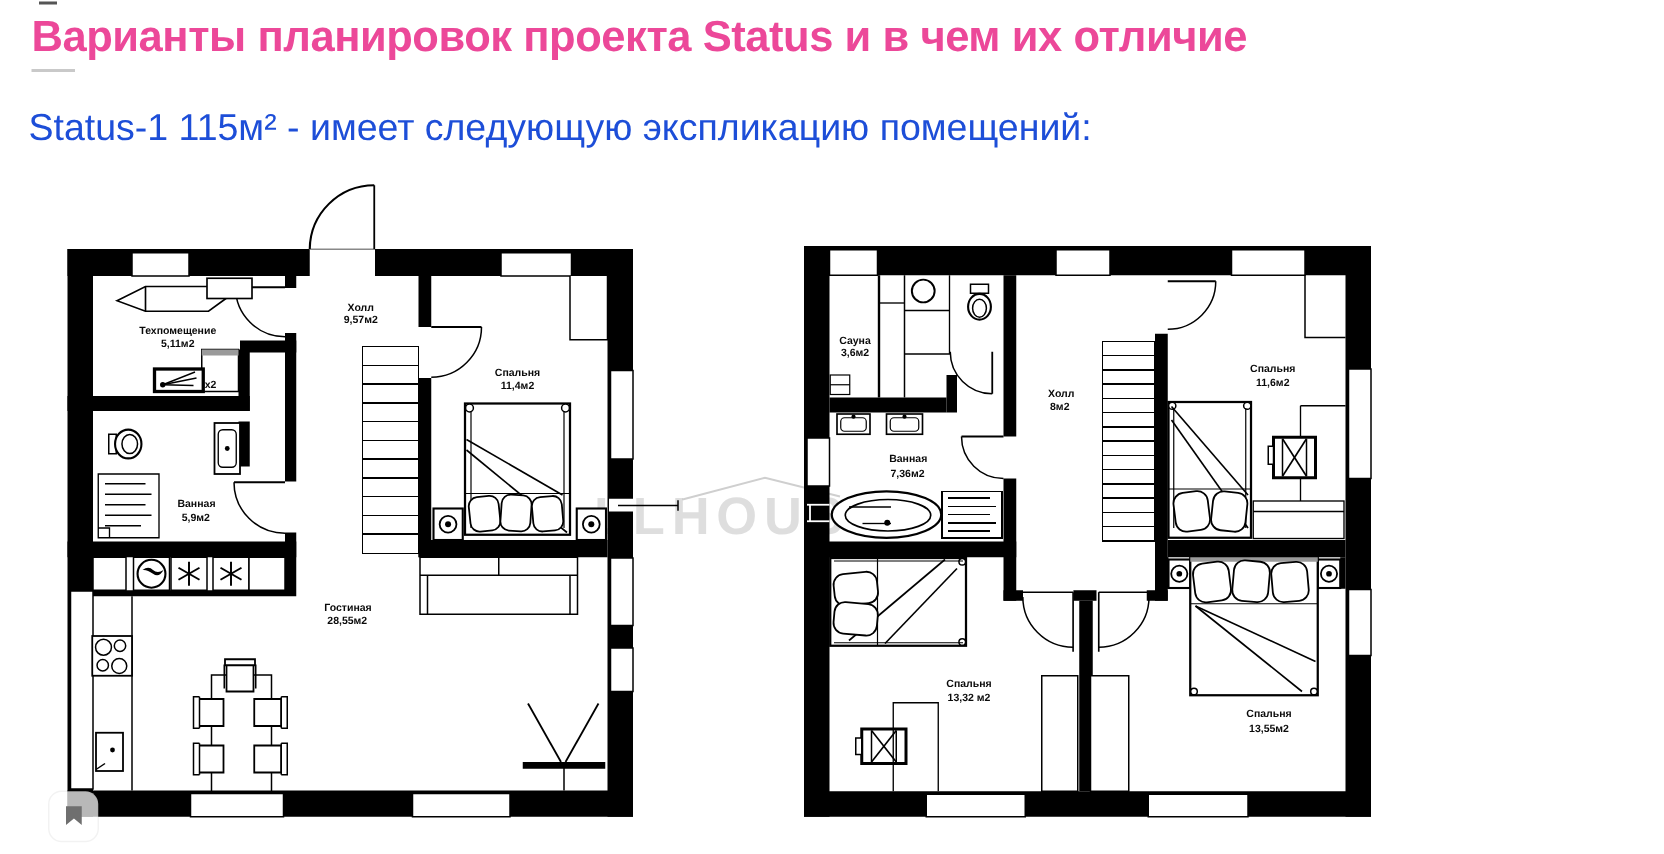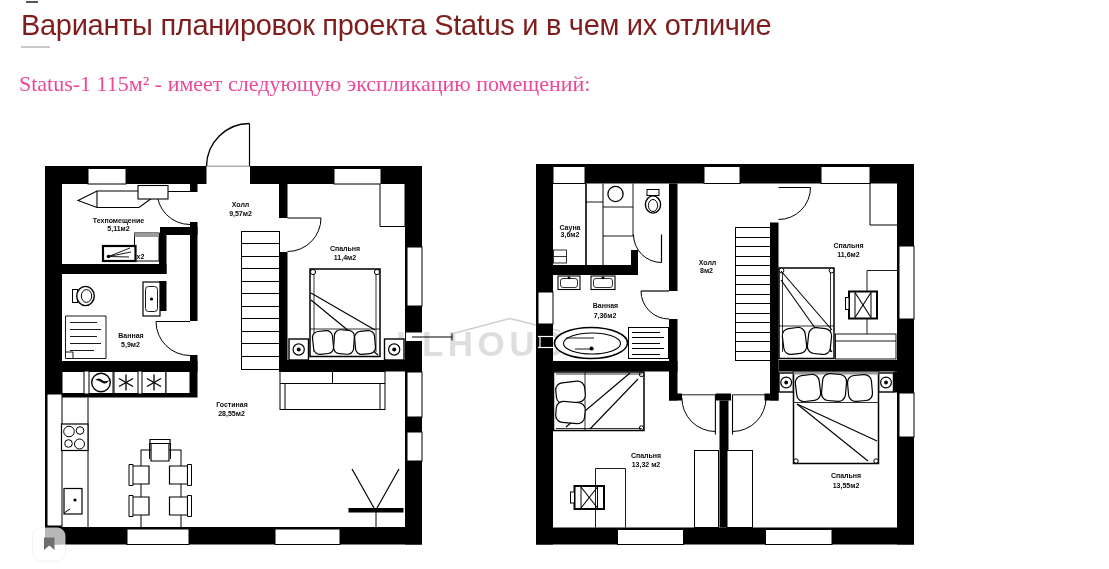--- a/index.html
+++ b/index.html
@@ -1,17 +1,17 @@
 <!DOCTYPE html>
 <html><head>
 <meta charset="utf-8">
 <style>
   html,body{margin:0;padding:0;background:#fff;width:1109px;height:569px;overflow:hidden;}
-  .title{position:absolute;left:21px;top:9px;font-family:"Liberation Sans",sans-serif;font-size:29px;font-weight:normal;color:#7f1d1d;letter-spacing:-0.3px;}
-  .subtitle{position:absolute;left:19px;top:71px;font-family:Liberation Serif, serif;font-size:22px;font-weight:400;color:#ec4899;}
+  .title{position:absolute;left:21px;top:9px;font-family:"Liberation Sans",sans-serif;font-size:29px;font-weight:bold;color:#ec4899;letter-spacing:-0.3px;}
+  .subtitle{position:absolute;left:19px;top:71px;font-family:Liberation Sans, sans-serif;font-size:25px;font-weight:400;color:#1d4ed8;}
   .underline{position:absolute;left:21px;top:46px;width:29px;height:2px;background:#c9c9c9;}
   .topline{position:absolute;left:26px;top:1px;width:12px;height:2px;background:#555;}
   svg{position:absolute;left:0;top:0;}
   .lbl{font-family:"Liberation Sans",sans-serif;font-weight:bold;fill:#0a0a0a;}
 </style>
 </head>
 <body>
 
 <div class="title">Варианты планировок проекта Status и в чем их отличие</div>
 

